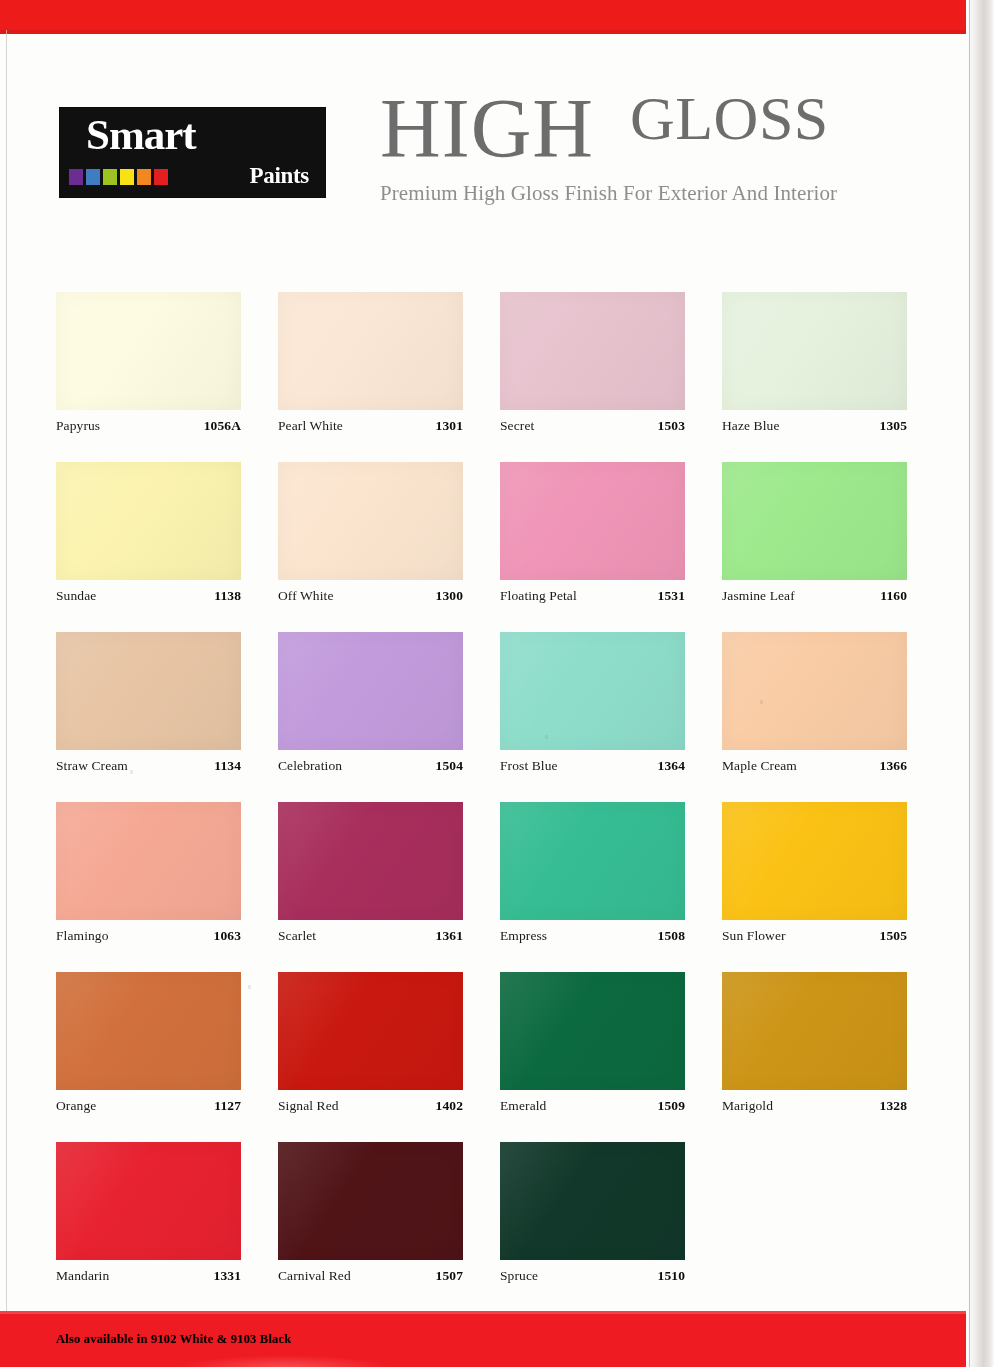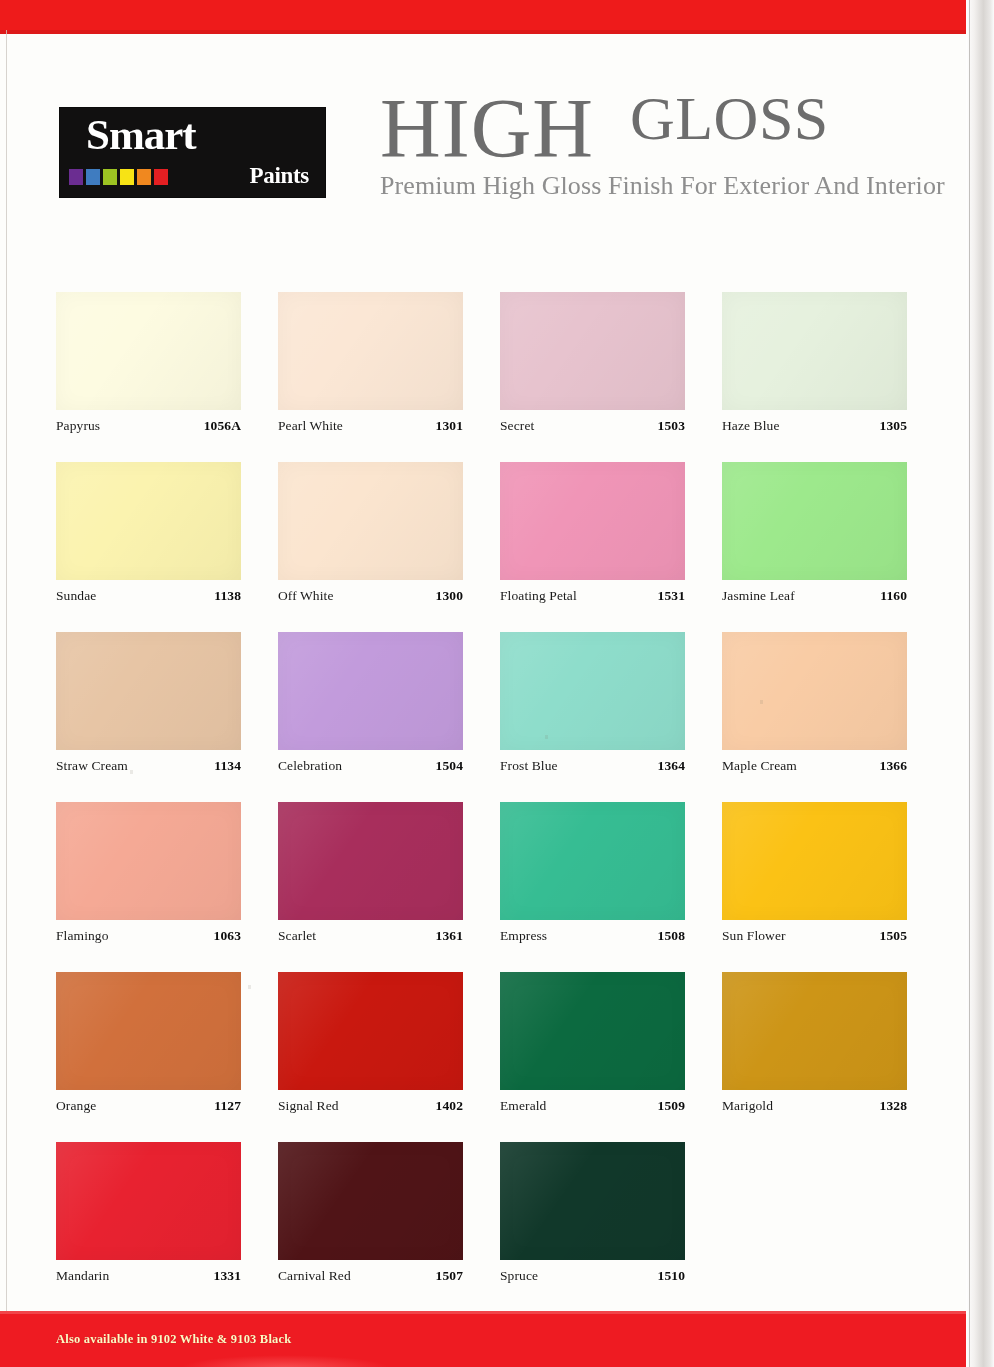--- a/index.html
+++ b/index.html
@@ -39,21 +39,21 @@
   .bar-top::after{
     content:""; position:absolute; left:0; bottom:0; width:100%; height:4px;
     background:rgba(0,0,0,.07);
   }
   .bar-bottom {
     position:absolute; left:0; bottom:0; width:966px; height:56px;
     background:#ee1b22;
     display:flex; align-items:center;
   }
   .bar-bottom .footer-note {
-    color:#fef9c3; font-size:12.5px; font-weight:bold;
+    color:#000000; font-size:12.5px; font-weight:bold;
     letter-spacing:.2px; padding-left:56px;
     text-shadow:0 0 1px rgba(0,0,0,.25);
   }
   .bar-bottom::before{
     content:""; position:absolute; left:0; top:0; width:100%; height:3px;
     background:rgba(255,255,255,.18);
   }
   .blotch{
     position:absolute; left:180px; bottom:-14px; width:210px; height:26px;
     background:radial-gradient(ellipse at center, rgba(255,120,120,.55), rgba(238,27,34,0) 70%);
@@ -95,21 +95,21 @@
   }
   .t-high {
     font-size:84px; font-weight:400; color:#6d6d6d;
     letter-spacing:1px; line-height:.92;
   }
   .t-gloss {
     font-size:62px; font-weight:400; color:#6d6d6d;
     letter-spacing:.5px; margin-left:22px; line-height:.92;
   }
   .subtitle {
-    margin-top:4px; font-size:26px; color:#8e8e8e;
+    margin-top:14px; font-size:21px; color:#8e8e8e;
     letter-spacing:.1px; white-space:nowrap;
   }
 
   
   .grid {
     position:absolute; left:56px; top:292px;
     width:852px;
     display:grid;
     grid-template-columns:repeat(4, 185px);
     grid-auto-rows:170px;

